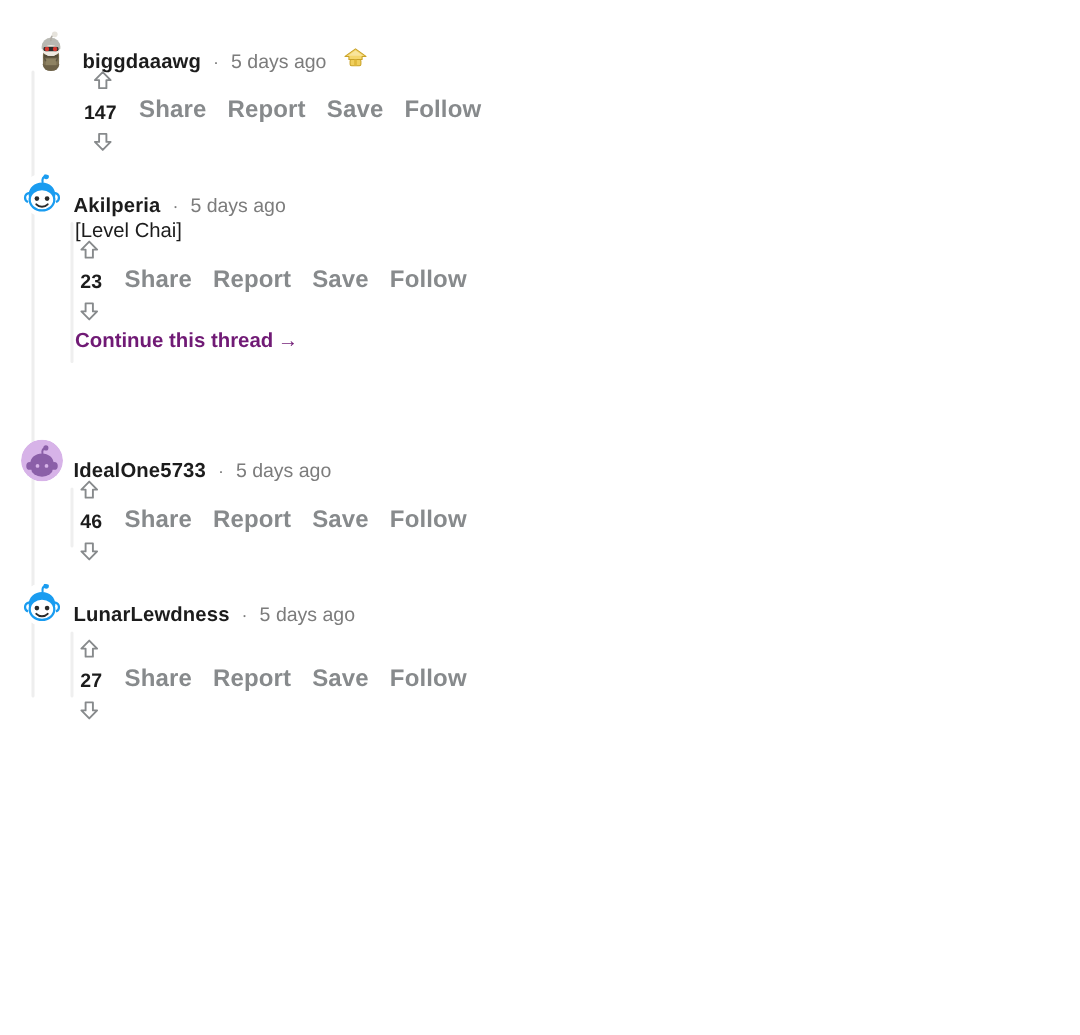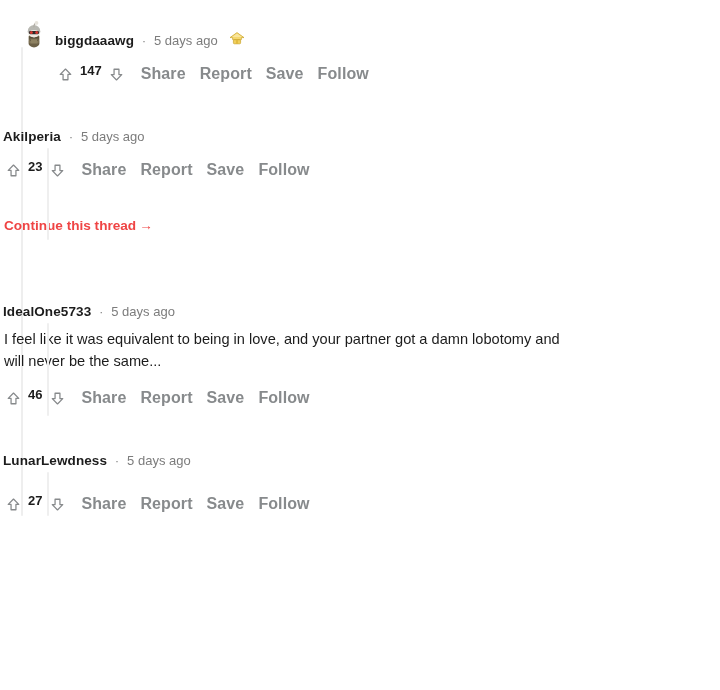--- a/index.html
+++ b/index.html
@@ -26,20 +26,21 @@
   .comment {
     position: relative;
   }
 
   
   .comment.depth0 {
     padding-left: 20px;
   }
   
   .comment.depth1 {
+    padding-left: 46px;
   }
 
   
   .threadline {
     position: absolute;
     width: 2px;
     background: #eeeeee;
     border-radius: 1px;
   }
   .threadline.outer {
@@ -126,22 +127,23 @@
   .actions {
     display: flex;
     align-items: center;
     gap: 0;
     padding-left: 34px;
     margin-top: 14px;
     height: 24px;
   }
   .vote {
     display: flex;
-    align-items: flex-start;
+    align-items: flex-end;
     gap: 2px;
+    flex-direction: column;
   }
   .arrow {
     width: 22px;
     height: 22px;
     display: flex;
     align-items: center;
     justify-content: center;
     cursor: pointer;
   }
   .score {
@@ -158,24 +160,24 @@
     color: #878a8c;
     margin-left: 14px;
     cursor: pointer;
     letter-spacing: .1px;
   }
   .vote + .act { margin-left: 13px; }
 
   
   .continue {
     padding-left: 36px;
-    margin-top: 36px;
+    margin-top: 20px;
     font-size: 13.6px;
     font-weight: bold;
-    color: #ef4444;
+    color: #701a75;
     cursor: pointer;
     display: inline-block;
   }
   .continue .arr { margin-left: 3px; }
 
   .sp-lg { height: 28px; }
 </style>
 </head>
 <body>
 
@@ -251,20 +253,21 @@
           <path d="M22.3 12.6c1.7.3 3 1.6 3 3.2 0 1.3-.8 2.4-2 2.9" fill="none" stroke="#1a9cf0" stroke-width="1.5"></path>
           <circle cx="10.6" cy="16.4" r="1.55" fill="#2b2b2b"></circle>
           <circle cx="17.4" cy="16.4" r="1.55" fill="#2b2b2b"></circle>
           <path d="M10.2 20.2c1 1.1 2.3 1.6 3.8 1.6s2.8-.5 3.8-1.6" fill="none" stroke="#2b2b2b" stroke-width="1.25" stroke-linecap="round"></path>
         </svg>
       </div>
       <span class="uname">Akilperia</span>
       <span class="dot">·</span>
       <span class="ts">5 days ago</span>
     </div>
+    <div class="flair" style="padding-left:4px;margin-top:2px;">[Level Chai]</div>
     <div class="actions" style="padding-left:2px;">
       <div class="vote">
         <span class="arrow">
           <svg width="15" height="15" viewBox="0 0 16 16">
               <path d="M8 2.2 L13.6 7.9 L10.6 7.9 L10.6 13.6 L5.4 13.6 L5.4 7.9 L2.4 7.9 Z" fill="none" stroke="#878a8c" stroke-width="1.35" stroke-linejoin="round"></path>
             </svg>
         </span>
         <span class="score">23</span>
         <span class="arrow">
           <svg width="15" height="15" viewBox="0 0 16 16">
@@ -299,23 +302,20 @@
             <ellipse cx="22.1" cy="17.6" rx="2.4" ry="2.6"></ellipse>
           </g>
           <circle cx="11" cy="17.6" r="1.25" fill="#d7b3e8"></circle>
           <circle cx="17" cy="17.6" r="1.25" fill="#d7b3e8"></circle>
         </svg>
       </div>
       <span class="uname">IdealOne5733</span>
       <span class="dot">·</span>
       <span class="ts">5 days ago</span>
     </div>
-    <div class="cmt-body" style="padding-left:4px;padding-top:10px;">
-      <p style="max-width:565px;">I feel like it was equivalent to being in love, and your partner got a damn lobotomy and will never be the same...</p>
-    </div>
     <div class="actions" style="padding-left:2px;">
       <div class="vote">
         <span class="arrow">
           <svg width="15" height="15" viewBox="0 0 16 16">
               <path d="M8 2.2 L13.6 7.9 L10.6 7.9 L10.6 13.6 L5.4 13.6 L5.4 7.9 L2.4 7.9 Z" fill="none" stroke="#878a8c" stroke-width="1.35" stroke-linejoin="round"></path>
             </svg>
         </span>
         <span class="score">46</span>
         <span class="arrow">
           <svg width="15" height="15" viewBox="0 0 16 16">

